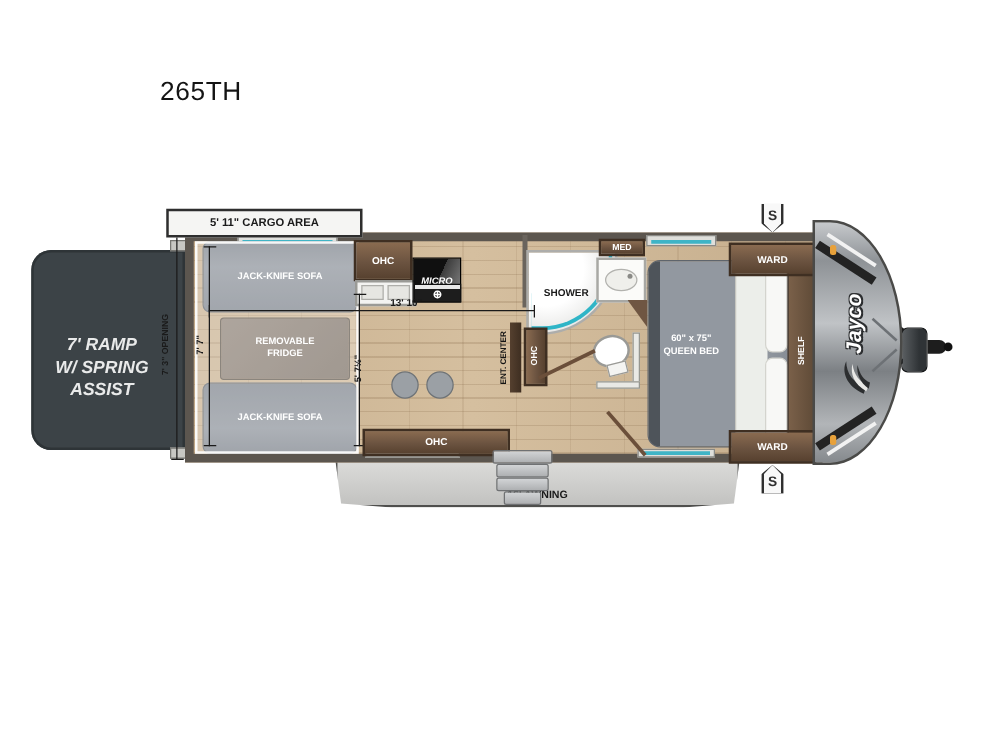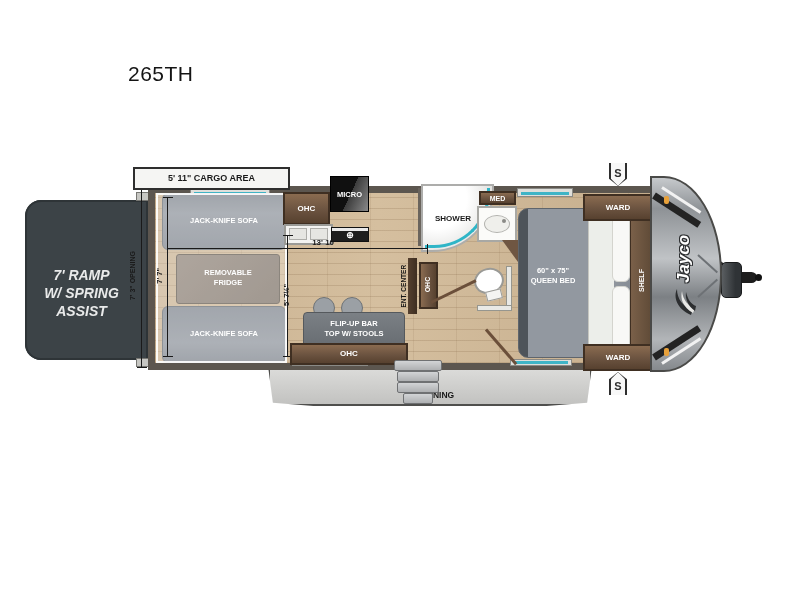--- a/index.html
+++ b/index.html
@@ -86,30 +86,30 @@
   <div class="abs lbl" style="left:176px;top:268px;width:104px;font-size:7.5px;">REMOVABLE
 FRIDGE</div>
 
   <div class="abs wood" style="left:283px;top:192px;width:47px;height:33px;">
     <div class="abs lbl" style="left:0;right:0;top:10px;font-size:8px;">OHC</div>
   </div>
   <div class="abs" style="left:284px;top:224px;width:49px;height:21px;background:#f3f3f1;border:2px solid #9a9a96;">
     <div class="abs" style="left:3px;top:2px;width:18px;height:12px;background:#e6e6e2;border:1px solid #aeaeaa;"></div>
     <div class="abs" style="left:24px;top:2px;width:18px;height:12px;background:#e6e6e2;border:1px solid #aeaeaa;"></div>
   </div>
-  <div class="abs" style="left:330px;top:176px;width:39px;height:36px;background:linear-gradient(115deg,#101010 52%,#3c3c3c 52%,#8a8a8a 100%);border:1px solid #000;">
+  <div class="abs" style="left:330px;top:206px;width:39px;height:36px;background:linear-gradient(115deg,#101010 52%,#3c3c3c 52%,#8a8a8a 100%);border:1px solid #000;font-style:italic;">
     <div class="abs lbl" style="left:0;right:0;top:13px;font-size:7.5px;">MICRO</div>
   </div>
   <div class="abs" style="left:331px;top:227px;width:38px;height:15px;background:linear-gradient(180deg,#e9e9e9 0 3px,#1d1d1d 3px);border:1px solid #111;">
     <div class="abs lbl" style="left:0;right:0;top:3px;font-size:9px;line-height:1;">⊕</div>
   </div>
 
   <div class="abs" style="left:418px;top:188px;width:4px;height:58px;background:#6a645d;"></div>
 
-  <div class="abs" style="left:421px;top:184px;width:73px;height:68px;background:radial-gradient(circle at 20% 20%,#ffffff 40%,#e2e2e0 75%,#cfcfcd);
+  <div class="abs" style="left:421px;top:200px;width:73px;height:68px;background:radial-gradient(circle at 20% 20%,#ffffff 40%,#e2e2e0 75%,#cfcfcd);
               border:2px solid #adadab;border-radius:0 0 62px 0;">
     <div class="abs" style="left:2px;top:2px;right:2px;bottom:2px;border:0 solid #2fb5c7;border-right-width:3px;border-bottom-width:3px;border-radius:0 0 56px 0;"></div>
     <div class="abs lbl dk" style="left:2px;top:28px;width:56px;font-size:8px;">SHOWER</div>
   </div>
   <div class="abs wood" style="left:479px;top:191px;width:37px;height:14px;">
     <div class="abs lbl" style="left:0;right:0;top:1px;font-size:7px;">MED</div>
   </div>
   <div class="abs" style="left:477px;top:206px;width:40px;height:36px;background:#fbfbf9;border:2px solid #a8a8a4;">
     <div class="abs" style="left:5px;top:7px;width:26px;height:18px;background:#efefeb;border:1px solid #b2b2ae;border-radius:50%;"></div>
     <div class="abs" style="left:23px;top:11px;width:4px;height:4px;background:#8a8a86;border-radius:50%;"></div>
@@ -136,25 +136,20 @@
   <div class="abs lbl dk" style="left:280px;top:238px;width:90px;font-size:8px;">13' 10"</div>
   <div class="abs dim-v" style="left:167px;top:197px;height:160px;"></div>
   <div class="abs lbl dk rot" style="left:120px;top:271px;width:80px;font-size:7.5px;">7' 7"</div>
   <div class="abs dim-v" style="left:287px;top:235px;height:122px;"></div>
   <div class="abs lbl dk rot" style="left:247px;top:290px;width:80px;font-size:7.5px;">5' 7½"</div>
   <div class="abs dim-v" style="left:141px;top:188px;height:180px;"></div>
   <div class="abs lbl dk rot" style="left:73px;top:271px;width:120px;font-size:7px;">7' 3" OPENING</div>
 
   <div class="abs stool" style="left:313px;top:297px;"></div>
   <div class="abs stool" style="left:341px;top:297px;"></div>
-  <div class="abs" style="left:303px;top:312px;width:102px;height:33px;background:linear-gradient(180deg,#7b8085,#696e73);
-              border:1px solid #55595d;border-radius:4px 4px 0 0;">
-    <div class="abs lbl" style="left:0;right:0;top:6px;font-size:7.5px;">FLIP-UP BAR
-TOP W/ STOOLS</div>
-  </div>
   <div class="abs wood" style="left:290px;top:343px;width:118px;height:22px;">
     <div class="abs lbl" style="left:0;right:0;top:4px;font-size:8px;">OHC</div>
   </div>
 
   <div class="abs" style="left:518px;top:208px;width:114px;height:150px;border-radius:10px 3px 3px 10px;
               background:linear-gradient(90deg,#4e545a 0 9px,#9298a0 9px 80%,#878d95);border:1px solid #5f656c;"></div>
   <div class="abs" style="left:588px;top:209px;width:26px;height:148px;background:#eceeea;border-left:1px solid #c6c6c0;border-radius:2px;"></div>
   <div class="abs" style="left:612px;top:214px;width:18px;height:68px;background:#f8f8f6;border:1px solid #d4d4ce;border-radius:6px;"></div>
   <div class="abs" style="left:612px;top:286px;width:18px;height:68px;background:#f8f8f6;border:1px solid #d4d4ce;border-radius:6px;"></div>
   <div class="abs lbl" style="left:508px;top:266px;width:90px;font-size:7.5px;">60" x 75"

